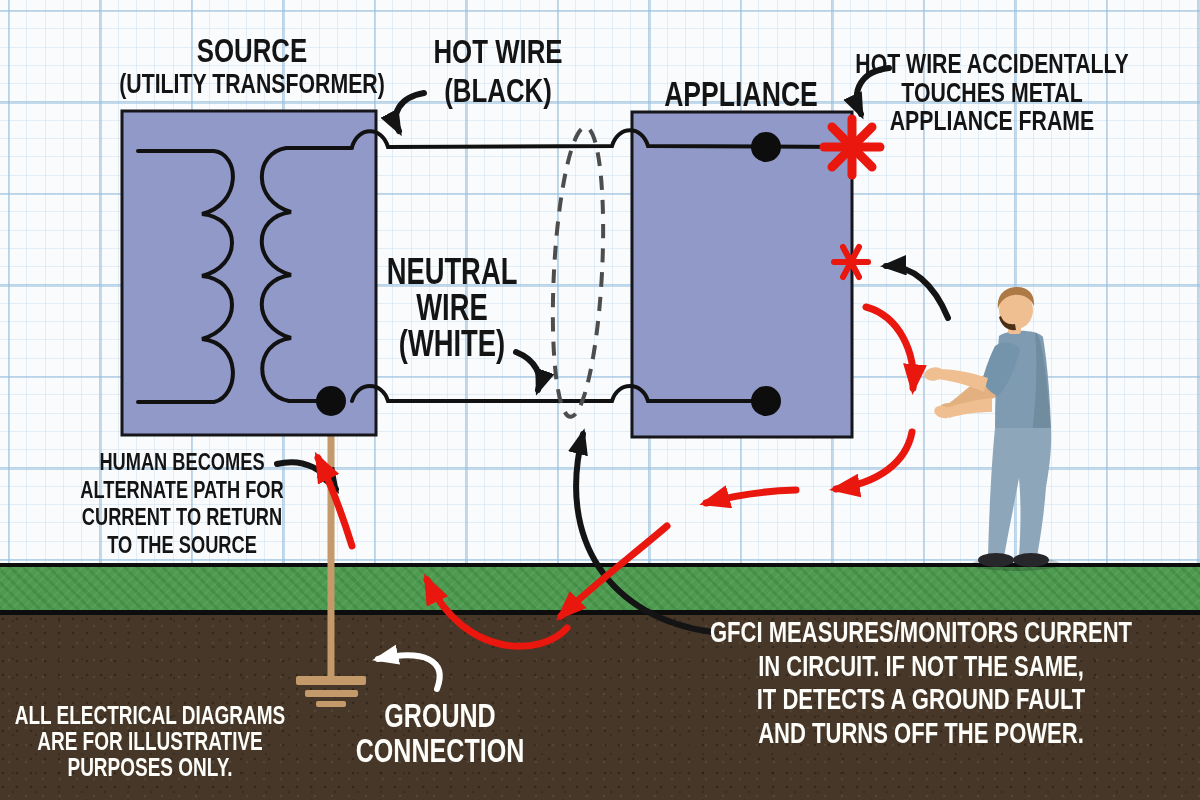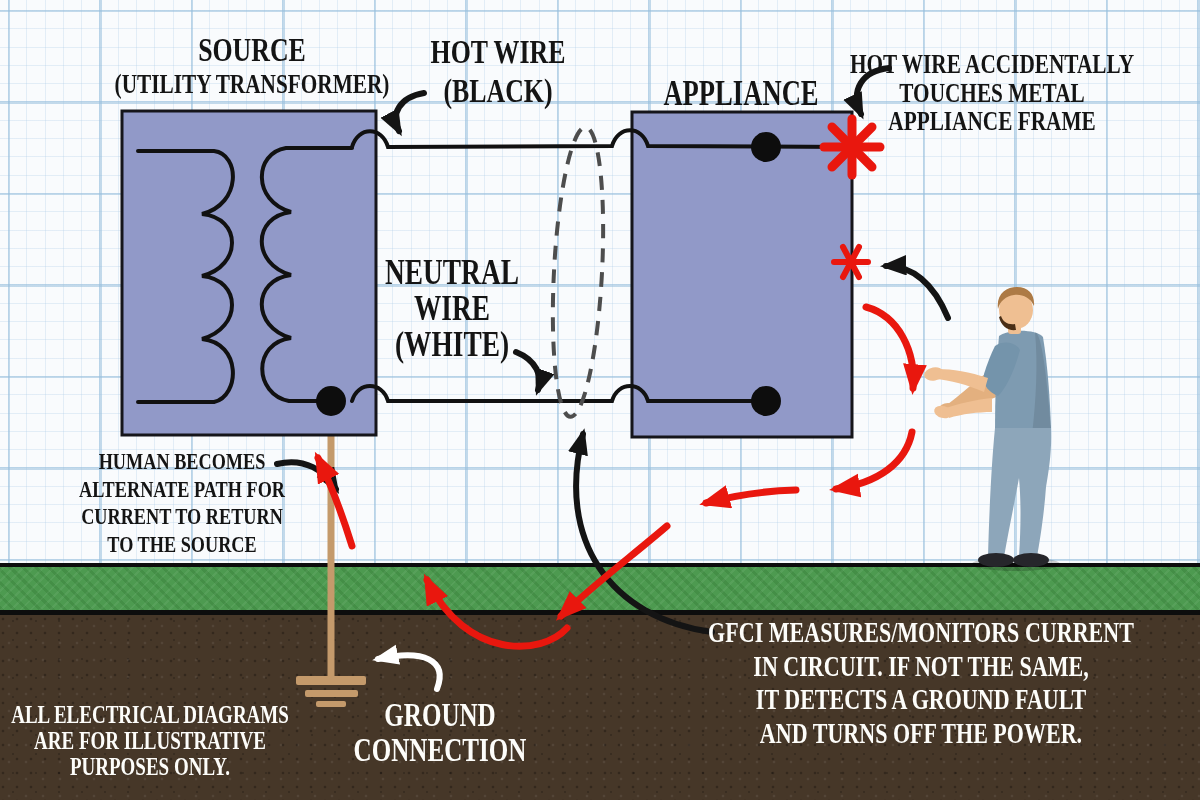--- a/index.html
+++ b/index.html
@@ -10,21 +10,21 @@
   html,body{margin:0;padding:0;}
   #stage{
     position:relative;width:1200px;height:800px;overflow:hidden;
     background-color:#f9fbfd;
     background-image:
       repeating-linear-gradient(to right, rgba(150,190,220,.55) 0 2px, transparent 2px 91.5px),
       repeating-linear-gradient(to bottom, rgba(150,190,220,.55) 0 2px, transparent 2px 91.5px),
       repeating-linear-gradient(to right, rgba(173,205,230,.30) 0 1px, transparent 1px 18.3px),
       repeating-linear-gradient(to bottom, rgba(173,205,230,.30) 0 1px, transparent 1px 18.3px);
     background-position:8px 10px,8px 10px,8px 10px,8px 10px;
-    font-family:Liberation Serif, serif;
+    font-family:Liberation Sans, sans-serif;
   }
   .grass{
     position:absolute;left:0;top:563px;width:1200px;height:52px;box-sizing:border-box;
     background-color:var(--grass-green);
     background-image:
       repeating-linear-gradient(45deg, rgba(0,60,0,.12) 0 3px, transparent 3px 9px),
       repeating-linear-gradient(-45deg, rgba(255,255,255,.06) 0 2px, transparent 2px 7px);
     border-top:4px solid #0d0d0d;border-bottom:5px solid #0d0d0d;z-index:1;
   }
   .dirt{

